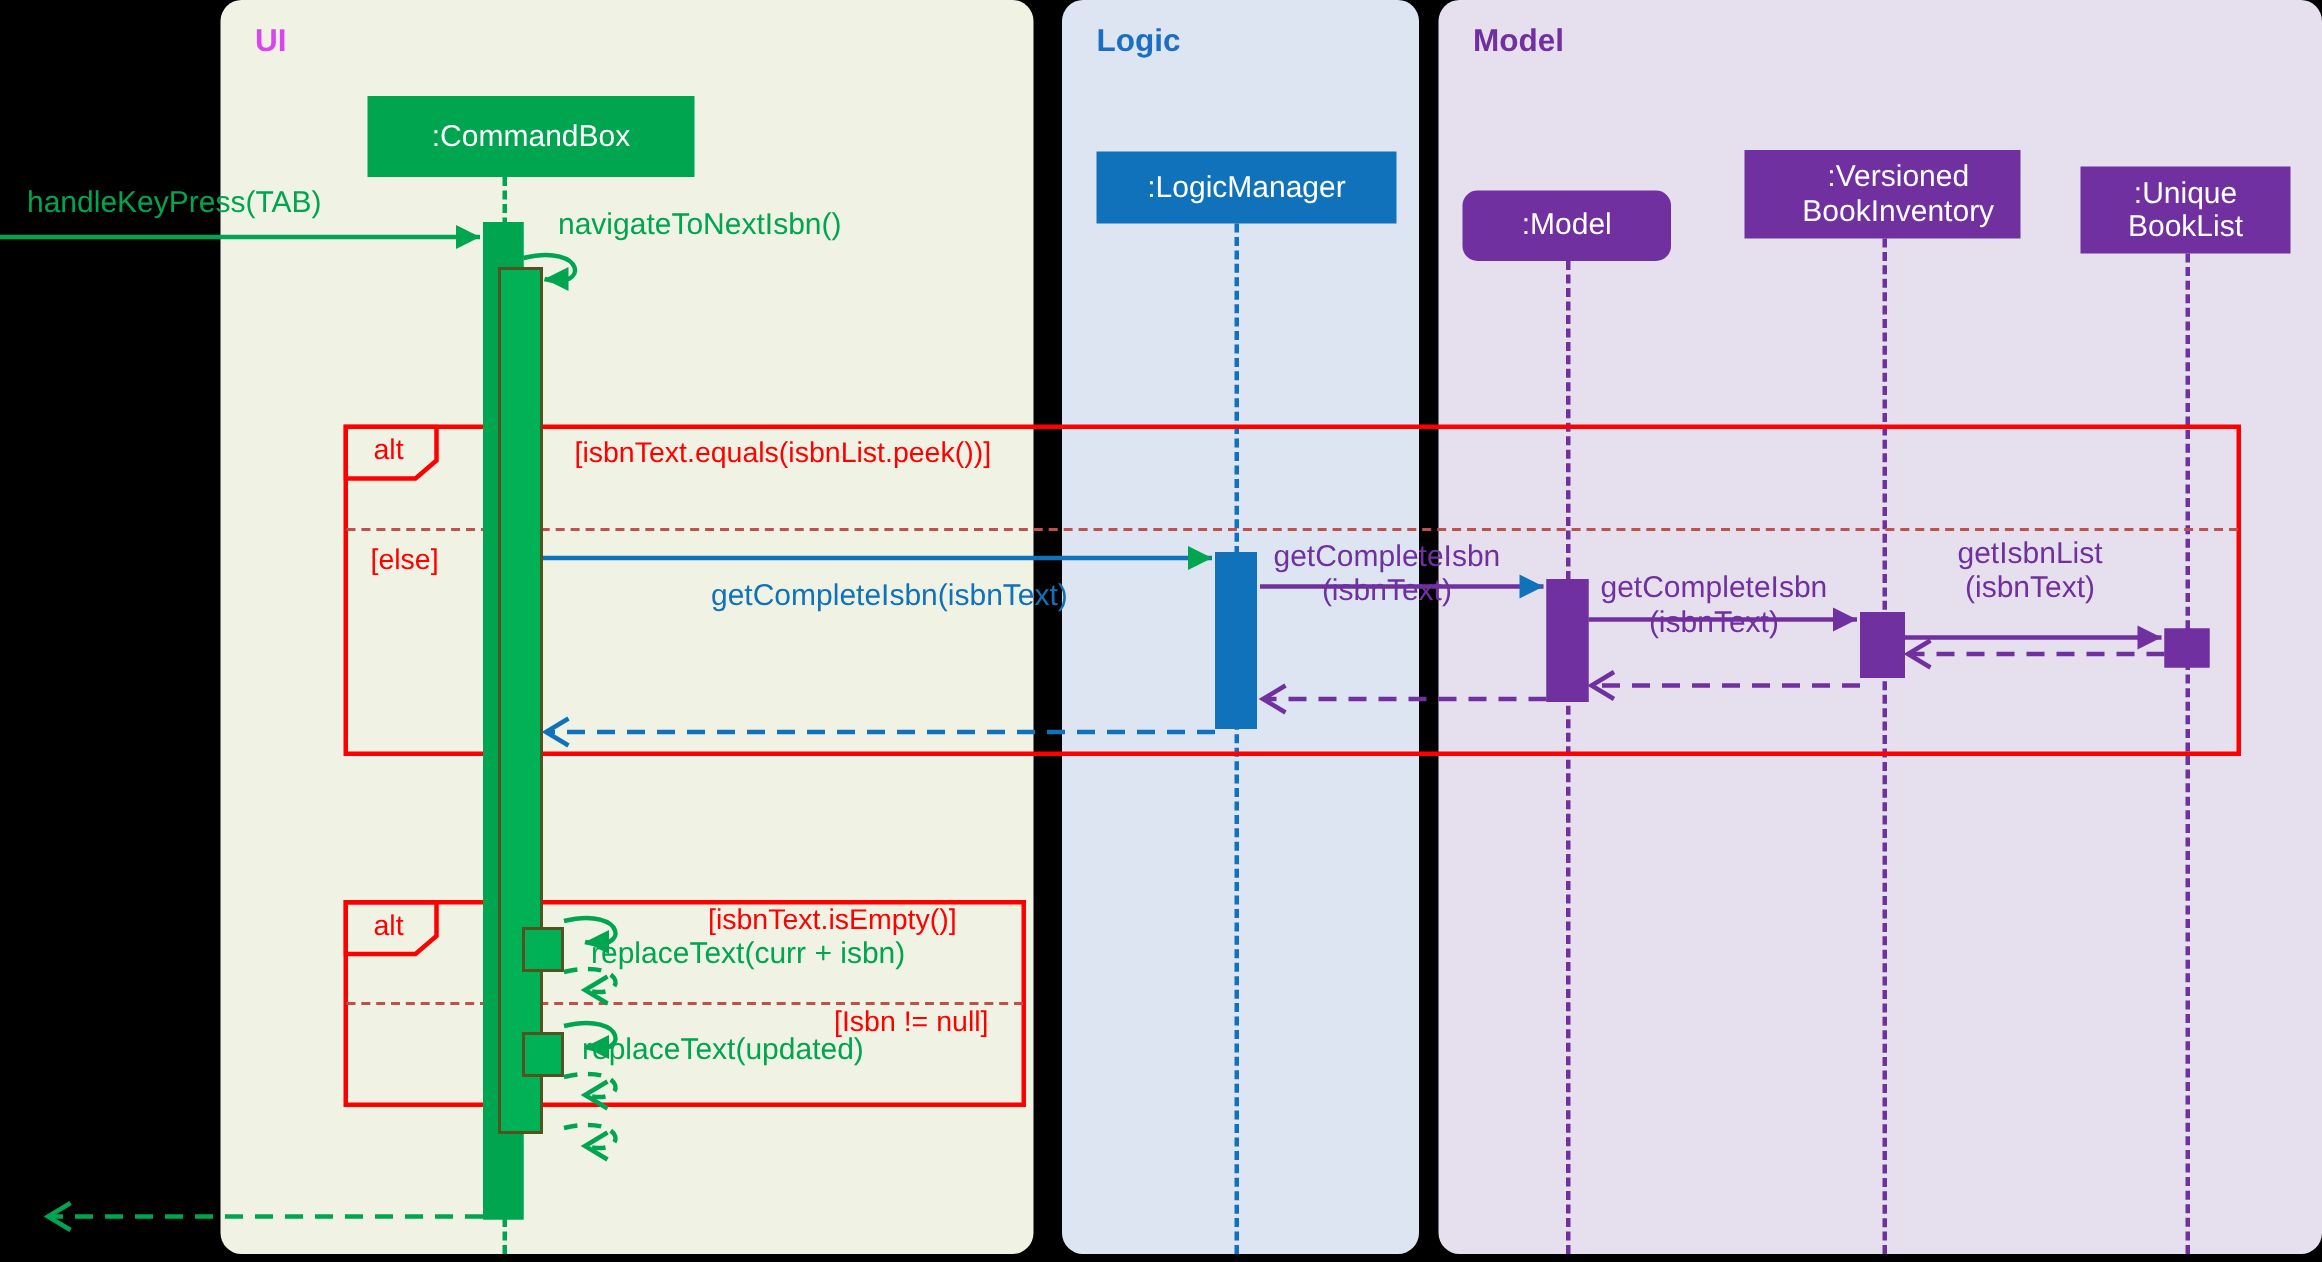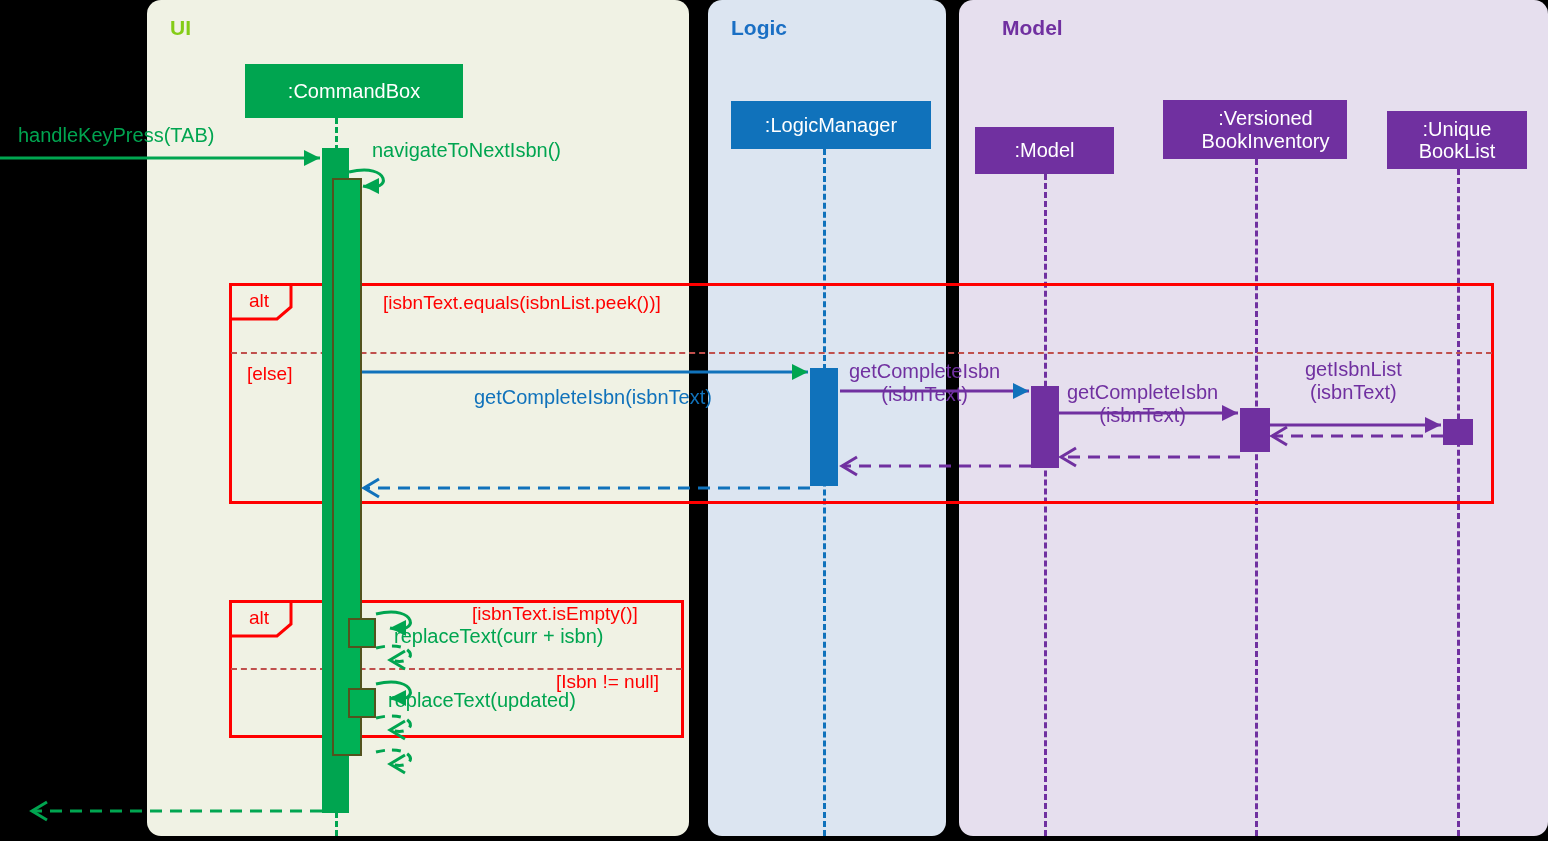--- a/index.html
+++ b/index.html
@@ -21,27 +21,27 @@
   .msg{position:absolute;font-size:20px;white-space:nowrap;line-height:1.15;}
   .msg.ctr{text-align:center;}
   svg.ov{position:absolute;left:0;top:0;width:1548px;height:841px;pointer-events:none;}
 </style>
 </head>
 <body>
 
 <div id="root">
 
   <div class="pkg" id="pkg-ui" style="left: 147px; top: 0px; width: 542px; height: 836px; background: rgb(240, 242, 228);"></div>
-  <div class="pkg-label" id="pkg-ui-label" style="left: 170px; top: 16px; color: #84cc16;">UI</div>
+  <div class="pkg-label" id="pkg-ui-label" style="left: 170px; top: 16px; color: #d946ef;">UI</div>
 
   <div class="pkg" id="pkg-logic" style="left: 708px; top: 0px; width: 238px; height: 836px; background: rgb(220, 229, 241);"></div>
   <div class="pkg-label" id="pkg-logic-label" style="left: 731px; top: 16px; color: rgb(26, 111, 196);">Logic</div>
 
   <div class="pkg" id="pkg-model" style="left: 959px; top: 0px; width: 589px; height: 836px; background: rgb(230, 223, 238);"></div>
-  <div class="pkg-label" id="pkg-model-label" style="left: 982px; top: 16px; color: rgb(112, 48, 160); margin-left: 20px;">Model</div>
+  <div class="pkg-label" id="pkg-model-label" style="left: 982px; top: 16px; color: rgb(112, 48, 160);">Model</div>
 
   <div id="layer-lifelines">
       <div class="lifeline" style="left: 335px; top: 118px; height: 718px; border-left-color: rgb(0, 165, 80);"></div>
       <div class="lifeline" style="left: 823px; top: 149px; height: 687px; border-left-color: rgb(16, 114, 187);"></div>
       <div class="lifeline" style="left: 1044px; top: 174px; height: 662px; border-left-color: rgb(112, 48, 160);"></div>
       <div class="lifeline" style="left: 1255px; top: 159px; height: 677px; border-left-color: rgb(112, 48, 160);"></div>
       <div class="lifeline" style="left: 1457px; top: 169px; height: 667px; border-left-color: rgb(112, 48, 160);"></div>
     </div>
   <div id="layer-frames">
       <div class="frame" style="left: 229px; top: 283px; width: 1265px; height: 221px;"></div>
@@ -71,21 +71,21 @@
       <div class="act" style="left: 1240px; top: 408px; width: 30px; height: 44px; background: rgb(112, 48, 160); border: 2px solid rgb(112, 48, 160);"></div>
       <div class="act" style="left: 1443px; top: 419px; width: 30px; height: 26px; background: rgb(112, 48, 160); border: 2px solid rgb(112, 48, 160);"></div>
     </div>
   <div id="layer-parts">
       <div class="part" style="left: 245px; top: 64px; width: 218px; height: 54px; background: rgb(0, 165, 80);">
         <span>:CommandBox</span>
       </div>
       <div class="part" style="left: 731px; top: 101px; width: 200px; height: 48px; background: rgb(16, 114, 187);">
         <span>:LogicManager</span>
       </div>
-      <div class="part" style="left: 975px; top: 127px; width: 139px; height: 47px; background: rgb(112, 48, 160);">
+      <div class="part" style="left: 975px; top: 127px; width: 139px; height: 47px; background: rgb(112, 48, 160); border-radius: 10px;">
         <span>:Model</span>
       </div>
       <div class="part" style="left: 1163px; top: 100px; width: 184px; height: 59px; background: rgb(112, 48, 160); padding-left: 29px;">
         <span>:Versioned<br>BookInventory</span>
       </div>
       <div class="part" style="left: 1387px; top: 111px; width: 140px; height: 58px; background: rgb(112, 48, 160);">
         <span>:Unique<br>BookList</span>
       </div>
     </div>
   <svg class="ov" id="layer-arrows" viewBox="0 0 1548 841" xmlns="http://www.w3.org/2000/svg">

